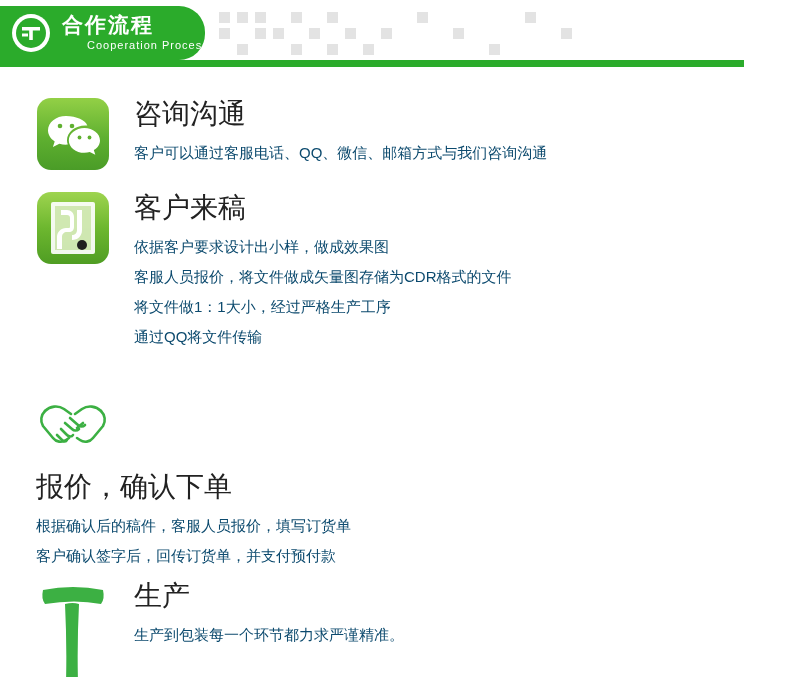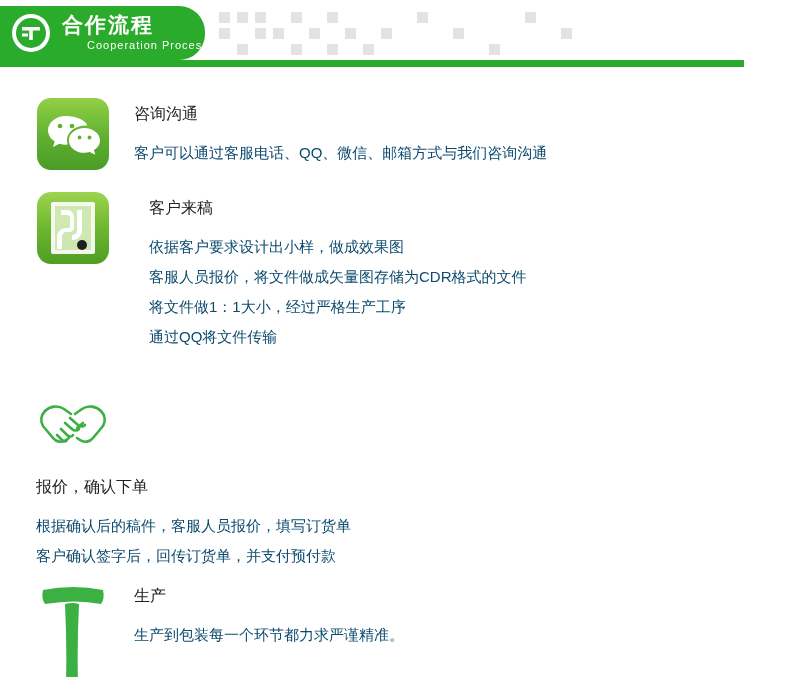--- a/index.html
+++ b/index.html
@@ -110,36 +110,36 @@
     position: relative;
     overflow: hidden;
   }
   .icon-plain {
     width: 72px;
     height: 78px;
     position: relative;
   }
   .row-text { flex: 1; padding-top: 2px; }
   .row-title {
-    font-size: 16px;
+    font-size: 28px;
     color: #222222;
     line-height: 28px;
     margin: 0 0 10px 0;
     font-weight: normal;
   }
   .row-line {
     font-size: 15px;
     color: #0c4a6e;
     line-height: 30px;
     margin: 0;
     white-space: nowrap;
   }
 
   .row-1 { margin-top: 12px; }
-  .row-2 { margin-top: 22px; gap: 15px; }
+  .row-2 { margin-top: 22px; }
   .row-3 { margin-top: 41px; flex-direction: column; }
   .row-4 { margin-top: 9px; }
 
   .icon-wechat {
     background: linear-gradient(180deg, #93d046 0%, #5fb030 55%, #4a9c27 100%);
   }
   .icon-design {
     background: linear-gradient(180deg, #9ed44f 0%, #6db72f 50%, #4f9d23 100%);
   }
   .icon-inner { position: absolute; inset: 0; }

